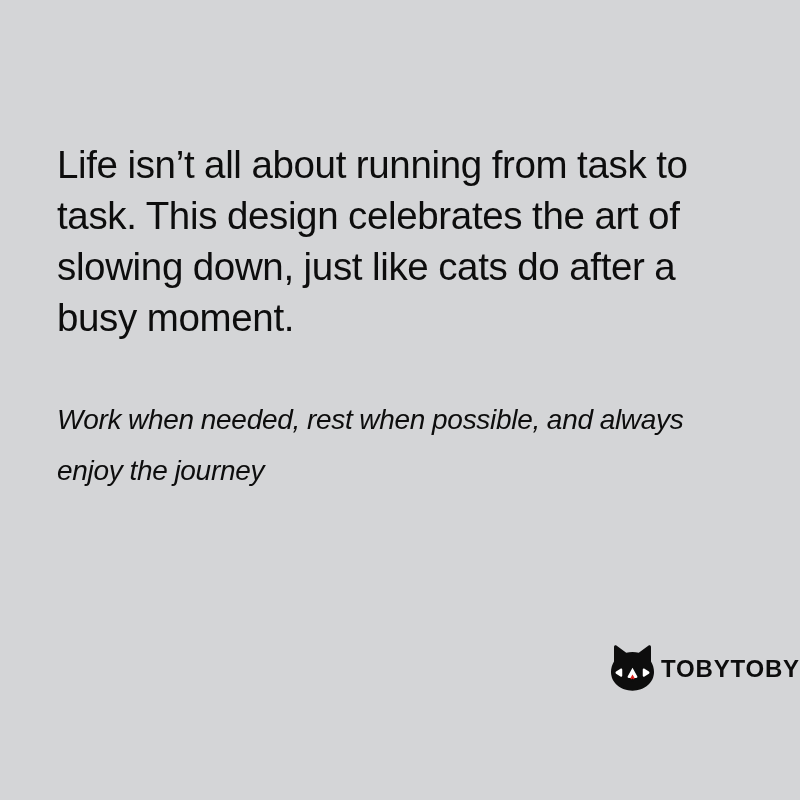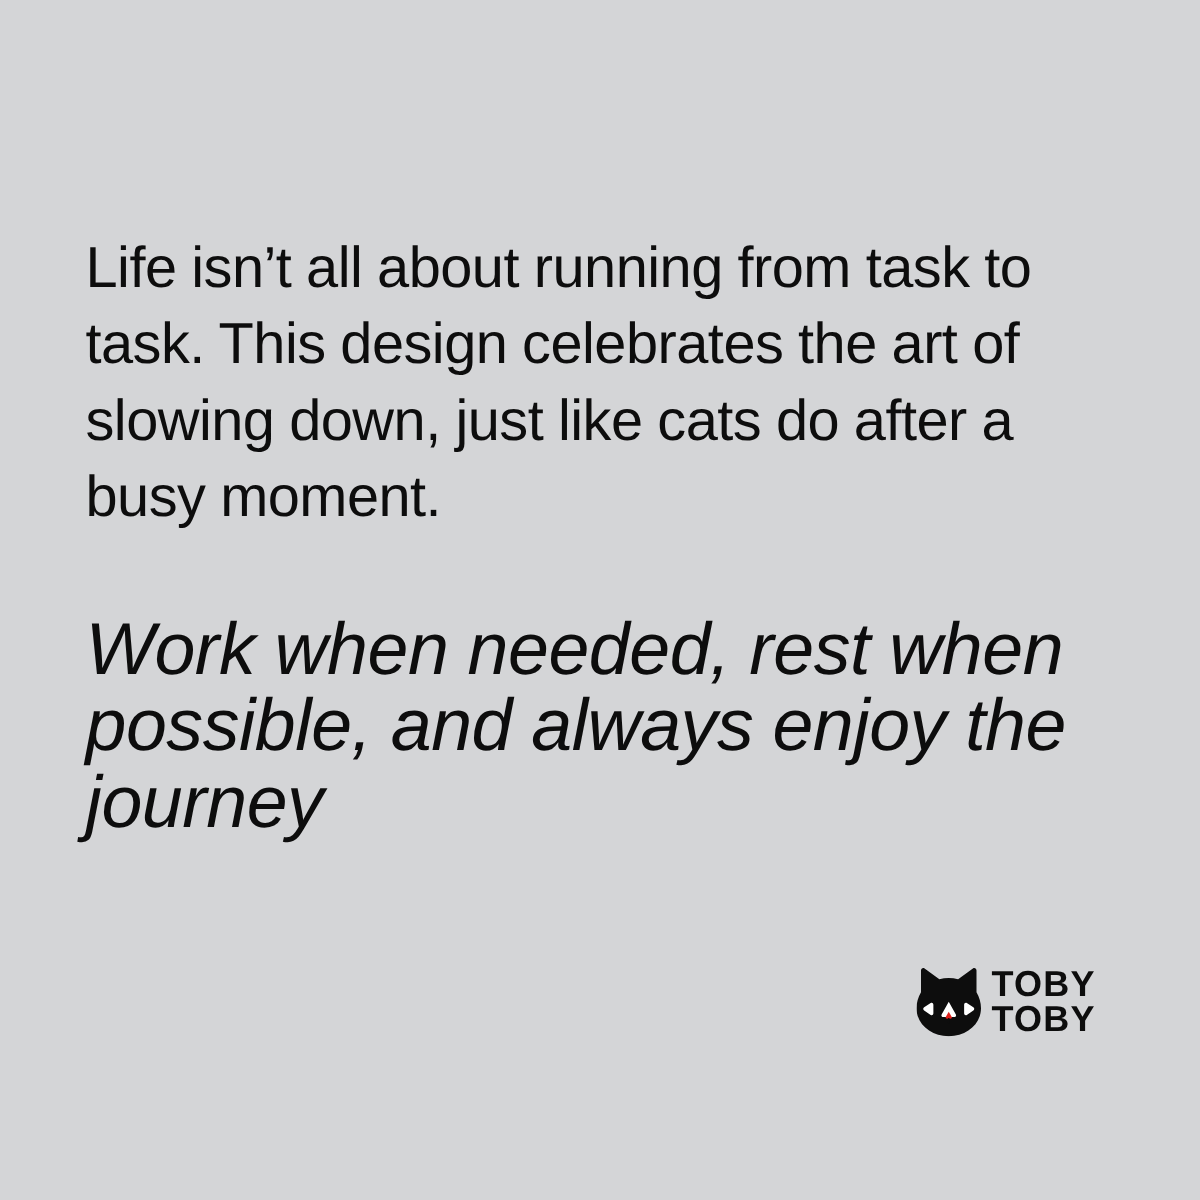--- a/index.html
+++ b/index.html
@@ -21,41 +21,41 @@
     width: 800px;
     height: 800px;
     background: #d4d5d7;
     box-sizing: border-box;
   }
 
   
   .copy-block {
     position: absolute;
     left: 57px;
-    top: 153px;
+    top: 139px;
     width: 690px;
   }
 
   .body-paragraph {
     margin: 0;
     font-family: "Liberation Sans", sans-serif;
     font-size: 38.5px;
     line-height: 51px;
     font-weight: 400;
     font-style: normal;
     letter-spacing: -0.35px;
     color: #0d0d0d;
     word-spacing: -0.5px;
   }
 
   .tagline {
     margin: 0;
     padding-top: 51px;
     font-family: "Liberation Sans", sans-serif;
-    font-size: 49px;
+    font-size: 28px;
     line-height: 51px;
     font-weight: 400;
     font-style: italic;
     letter-spacing: -0.3px;
     color: #0d0d0d;
     word-spacing: -0.5px;
   }
 
   
   .logo {
@@ -69,21 +69,21 @@
 
   .logo-mark {
     width: 43px;
     height: 46px;
     display: block;
     flex: 0 0 auto;
   }
 
   .logo-wordmark {
     display: flex;
-    flex-direction: column;
+    flex-direction: row;
     justify-content: center;
     line-height: 0;
   }
 
   .logo-word {
     font-family: "Liberation Sans", sans-serif;
     font-weight: 700;
     font-size: 24px;
     line-height: 23px;
     letter-spacing: 0.8px;

